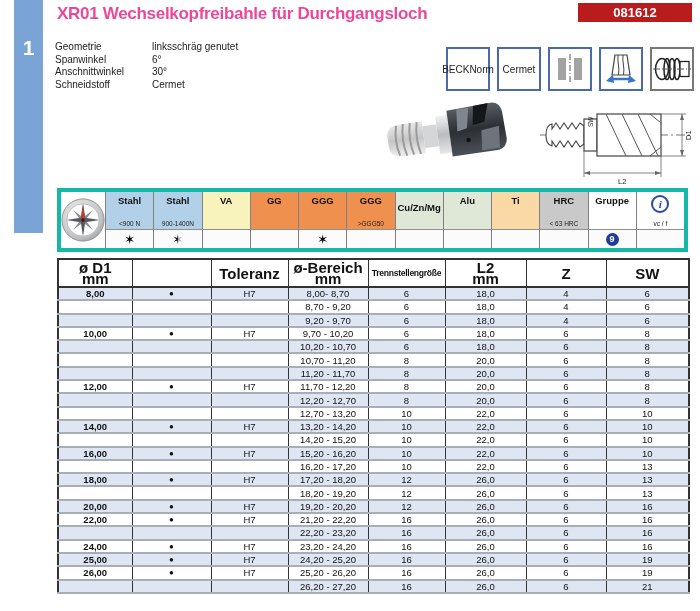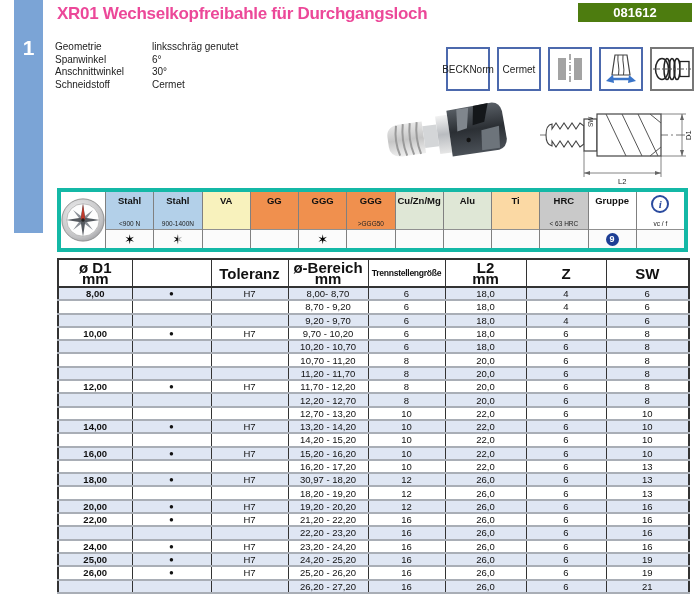--- a/index.html
+++ b/index.html
@@ -7,21 +7,21 @@
        font-family:"Liberation Sans",sans-serif;overflow:hidden;color:#111}
 
   
   .sidebar{position:absolute;left:14px;top:0;width:29px;height:233px;background:#7ba4d6}
   .sidebar .num{display:block;text-align:center;margin-top:36px;color:#fff;
                 font-size:21px;font-weight:bold}
 
   
   .title{position:absolute;left:55px;top:2px;margin:2px;font-size:17px;font-weight:bold;
          letter-spacing:-.3px;color:#ec4899;white-space:nowrap}
-  .code{position:absolute;left:578px;top:3px;width:114px;height:19px;background:#4d7c0f;
+  .code{position:absolute;left:578px;top:3px;width:114px;height:19px;background:#b91c1c;
         color:#fff;font-weight:bold;font-size:13px;text-align:center;line-height:19px}
 
   
   .props{position:absolute;left:55px;top:41px;font-size:10px;color:#222}
   .prop{display:flex;line-height:12.5px}
   .prop .pl{width:97px}
 
   
   .icons{position:absolute;left:446px;top:47px;display:flex;gap:7px}
   .ibox{width:40px;height:40px;border:2px solid #4c69ad;background:#fff;box-sizing:content-box;
@@ -254,21 +254,21 @@
         </div>
       </div>
       <div class="mat-col">
         <div class="mat-head" style="background: rgb(240, 144, 78);">
           <div class="mat-label">GGG</div>
           <div class="mat-sub">&gt;GGG50</div>
         </div>
         <div class="mat-mark"></div>
       </div>
       <div class="mat-col">
-        <div class="mat-head" style="background: rgb(223, 231, 214);">
+        <div class="mat-head" style="background: rgb(223, 231, 214); justify-content: center;">
           <div class="mat-label">Cu/Zn/Mg</div>
           <div class="mat-sub">&nbsp;</div>
         </div>
         <div class="mat-mark"></div>
       </div>
       <div class="mat-col">
         <div class="mat-head" style="background: rgb(223, 231, 214);">
           <div class="mat-label">Alu</div>
           <div class="mat-sub">&nbsp;</div>
         </div>
@@ -492,21 +492,21 @@
         <td>16,20 - 17,20</td>
         <td>10</td>
         <td>22,0</td>
         <td>6</td>
         <td>13</td>
       </tr>
       <tr>
         <td class="bold">18,00</td>
         <td class="dot">●</td>
         <td>H7</td>
-        <td>30,97 - 18,20</td>
+        <td>17,20 - 18,20</td>
         <td>12</td>
         <td>26,0</td>
         <td>6</td>
         <td>13</td>
       </tr>
       <tr>
         <td class="bold"></td>
         <td class="dot"></td>
         <td></td>
         <td>18,20 - 19,20</td>

